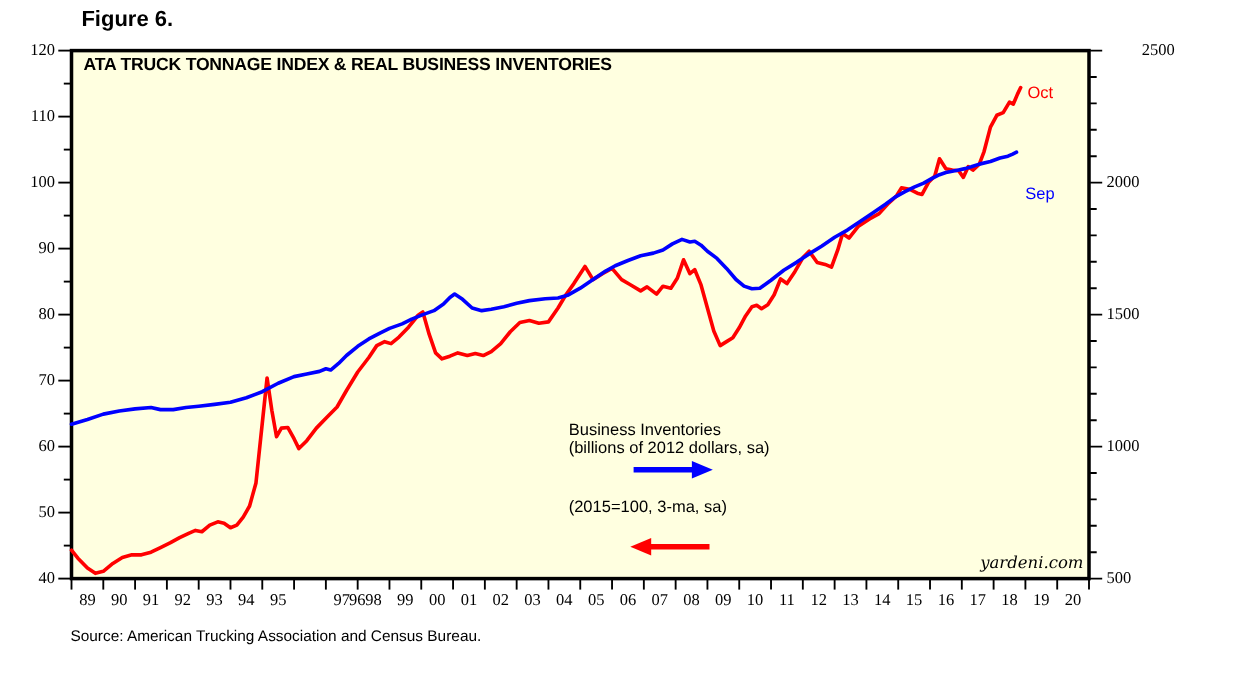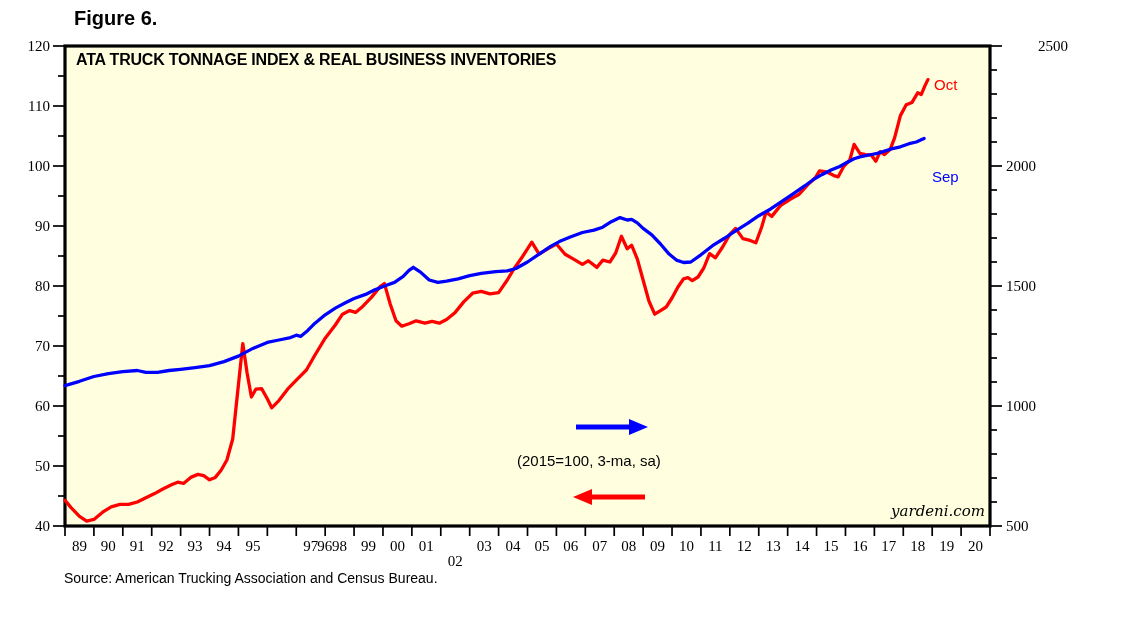--- a/index.html
+++ b/index.html
@@ -133,41 +133,45 @@
       <div class="abs tick-label xtick" style="left: 151.172px; top: 537px;">92</div>
       <div class="abs tick-label xtick" style="left: 180.078px; top: 537px;">93</div>
       <div class="abs tick-label xtick" style="left: 208.984px; top: 537px;">94</div>
       <div class="abs tick-label xtick" style="left: 237.891px; top: 537px;">95</div>
       <div class="abs tick-label xtick" style="left: 266.797px; top: 537px; margin-left: 43px;">96</div>
       <div class="abs tick-label xtick" style="left: 295.703px; top: 537px;">97</div>
       <div class="abs tick-label xtick" style="left: 324.609px; top: 537px;">98</div>
       <div class="abs tick-label xtick" style="left: 353.516px; top: 537px;">99</div>
       <div class="abs tick-label xtick" style="left: 382.422px; top: 537px;">00</div>
       <div class="abs tick-label xtick" style="left: 411.328px; top: 537px;">01</div>
-      <div class="abs tick-label xtick" style="left: 440.234px; top: 537px; margin-top: 15px;">02</div>
+      <div class="abs tick-label xtick" style="left: 440.234px; top: 537px;">02</div>
       <div class="abs tick-label xtick" style="left: 469.141px; top: 537px;">03</div>
       <div class="abs tick-label xtick" style="left: 498.047px; top: 537px;">04</div>
       <div class="abs tick-label xtick" style="left: 526.953px; top: 537px;">05</div>
       <div class="abs tick-label xtick" style="left: 555.859px; top: 537px; font-family: Liberation Serif, serif;">06</div>
       <div class="abs tick-label xtick" style="left: 584.766px; top: 537px;">07</div>
       <div class="abs tick-label xtick" style="left: 613.672px; top: 537px;">08</div>
       <div class="abs tick-label xtick" style="left: 642.578px; top: 537px;">09</div>
       <div class="abs tick-label xtick" style="left: 671.484px; top: 537px;">10</div>
       <div class="abs tick-label xtick" style="left: 700.391px; top: 537px;">11</div>
       <div class="abs tick-label xtick" style="left: 729.297px; top: 537px;">12</div>
       <div class="abs tick-label xtick" style="left: 758.203px; top: 537px;">13</div>
       <div class="abs tick-label xtick" style="left: 787.109px; top: 537px;">14</div>
       <div class="abs tick-label xtick" style="left: 816.016px; top: 537px;">15</div>
       <div class="abs tick-label xtick" style="left: 844.922px; top: 537px;">16</div>
       <div class="abs tick-label xtick" style="left: 873.828px; top: 537px;">17</div>
       <div class="abs tick-label xtick" style="left: 902.734px; top: 537px;">18</div>
       <div class="abs tick-label xtick" style="left: 931.641px; top: 537px;">19</div>
       <div class="abs tick-label xtick" style="left: 960.547px; top: 537px;">20</div>
     </div>
 
+  <div class="abs legend-block" style="left:517px;top:382px;">
+    <div>Business Inventories</div>
+    <div>(billions of 2012 dollars, sa)</div>
+  </div>
 
   <div class="abs legend-block" style="left:517px;top:452px;">
     <div>(2015=100, 3-ma, sa)</div>
   </div>
 
   <div class="abs end-label" id="oct-label" style="left: 934px; top: 76px; color: rgb(255, 0, 0);">Oct</div>
   <div class="abs end-label" id="sep-label" style="left: 932px; top: 131px; color: rgb(0, 0, 255); margin-top: 37px;">Sep</div>
 
   <div class="abs watermark">yardeni.com</div>
   <div class="abs source-note">Source: American Trucking Association and Census Bureau.</div>

